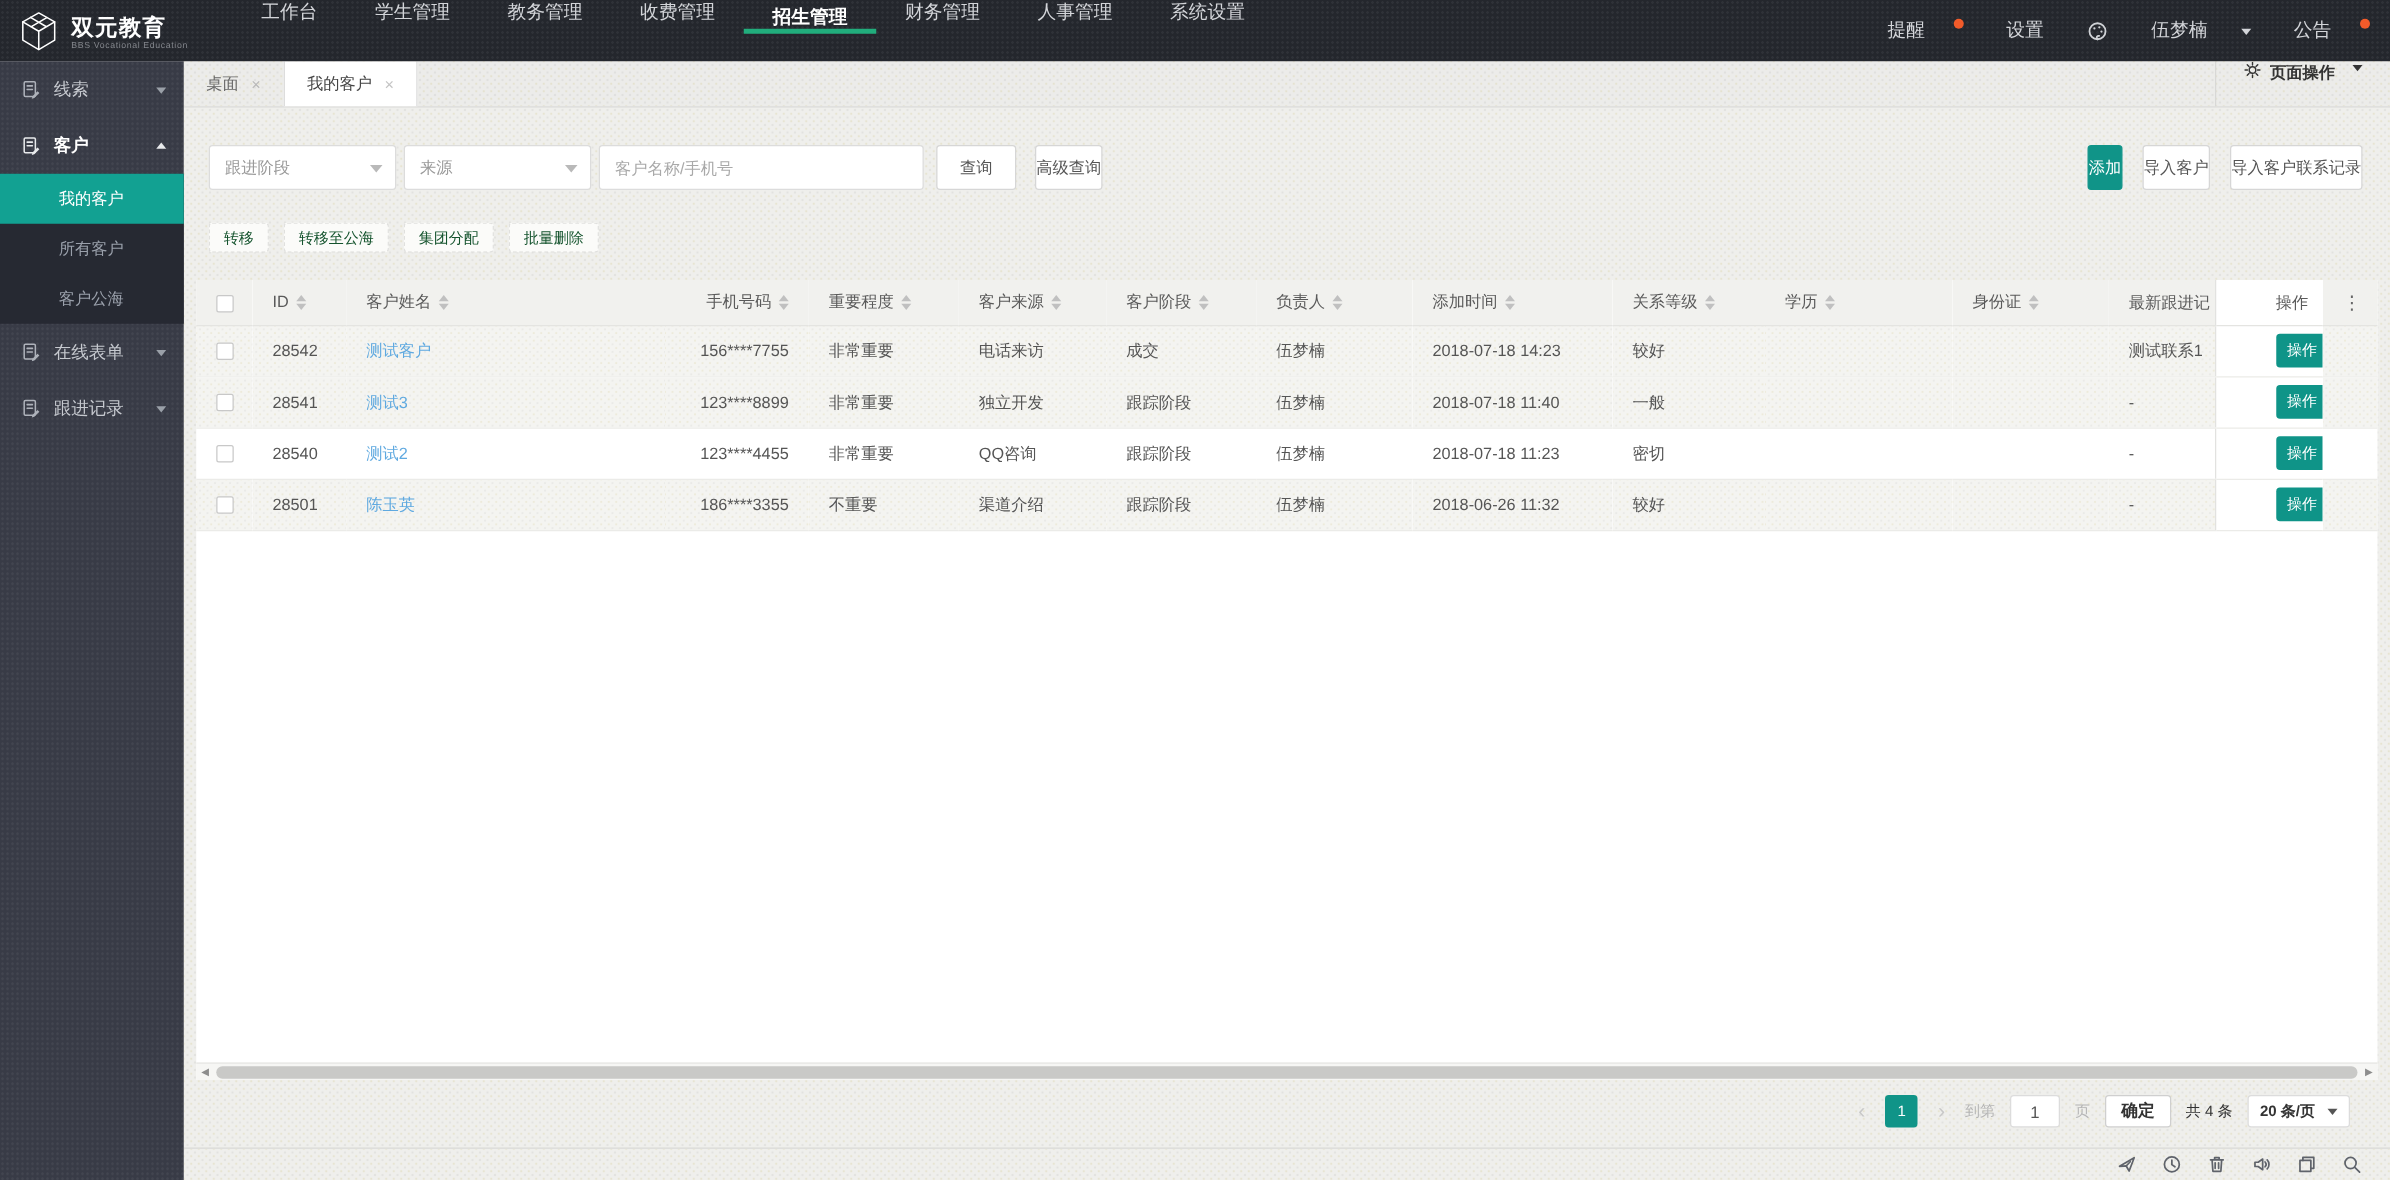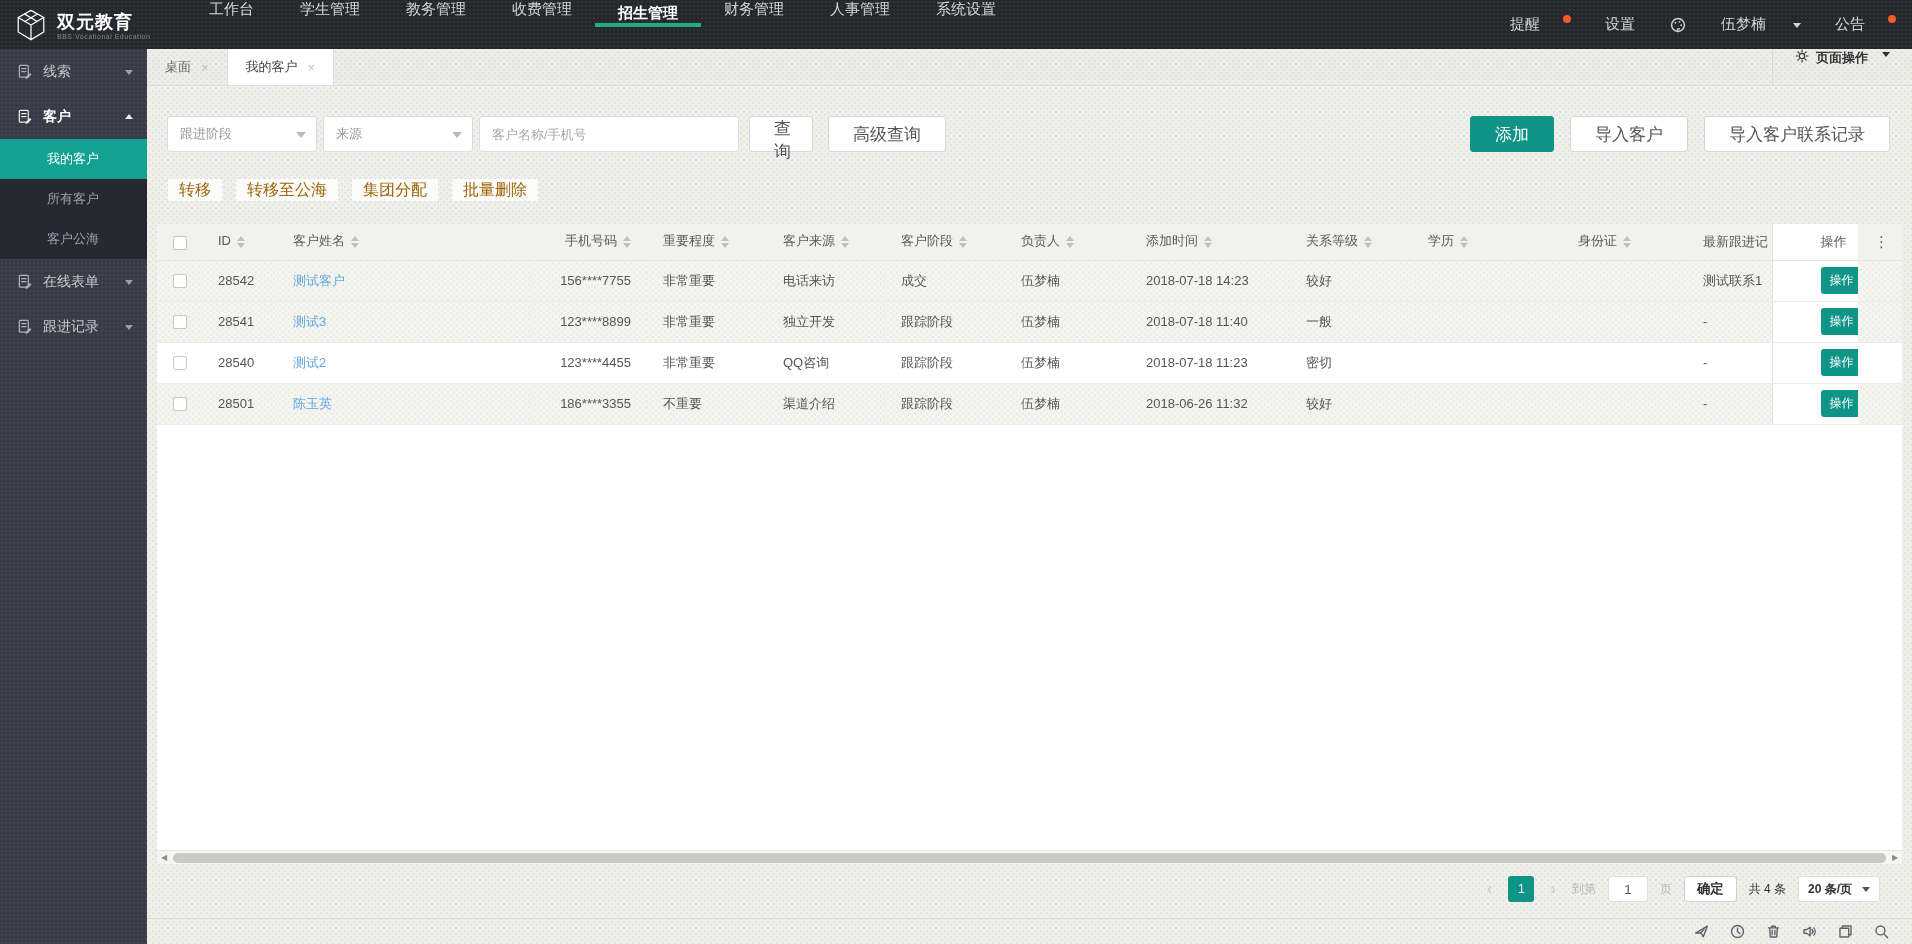--- a/index.html
+++ b/index.html
@@ -59,30 +59,30 @@
 
   
   .filters { display:flex; align-items:center; padding:30px 22px 0 20px; }
   .selectbox { width:150px; height:36px; background:#fff; border:1px solid #dcdcdc; border-radius:3px;
     display:flex; align-items:center; padding:0 10px 0 12px; color:#999; cursor:pointer; margin-right:6px; }
   .selectbox .sel-caret { margin-left:auto; width:0;height:0; border:5px solid transparent; border-top:6px solid #b9b9b9; margin-top:6px; }
   .textinput { width:260px; height:36px; background:#fff; border:1px solid #dcdcdc; border-radius:3px;
     padding:0 12px; color:#555; font-size:13px; outline:none; }
   .textinput::placeholder { color:#a9a9a9; }
   .btn { height:36px; background:#fff; border:1px solid #d6d6d6; border-radius:3px;
-    color:#555; font-size:17px; padding:0 24px; cursor:pointer; }
+    color:#555; font-size:13px; padding:0 0; cursor:pointer; }
   .btn-search { margin-left:10px; width:64px; }
   .btn-adv { margin-left:15px; }
   .btn-teal { background:#109488; border-color:#109488; color:#fff; }
   .filters-right { margin-left:auto; display:flex; gap:16px; }
 
   
   .bulk { display:flex; gap:12px; padding:26px 0 0 20px; }
-  .btn-disabled { height:24px; font-size:16px; padding:0 11px; background:#fbfbf9;
-    border:1px dashed #e0e0de; border-radius:3px; color:#a16207; cursor:not-allowed; }
+  .btn-disabled { height:24px; font-size:12px; padding:0 11px; background:#fbfbf9;
+    border:1px dashed #e0e0de; border-radius:3px; color:#14532d; cursor:not-allowed; }
 
   
   .table-wrap { position:relative; margin:22px 10px 0 10px; width:1745px; height:640px; background:#fff; }
   table { border-collapse:collapse; table-layout:fixed; width:1745px; }
   th, td { font-weight:normal; text-align:left; padding:0 16px; overflow:hidden; white-space:nowrap; }
   thead th { height:36px; background-color:#f1f1ee; color:#5a5a5a; border-bottom:1px solid #e4e4e1; }
   tbody td { height:41px; border-bottom:1px solid #ebebe8; color:#555; }
   tr.striped td { background-color:#f4f4f1;
     background-image: radial-gradient(rgba(100,100,100,.07) 1px, transparent 1.2px),
                       radial-gradient(rgba(190,170,70,.13) 1px, transparent 1.2px);

